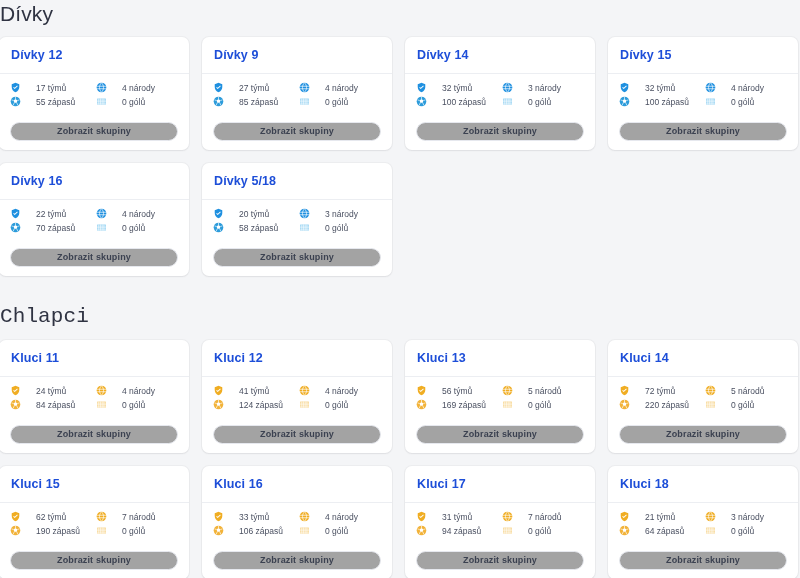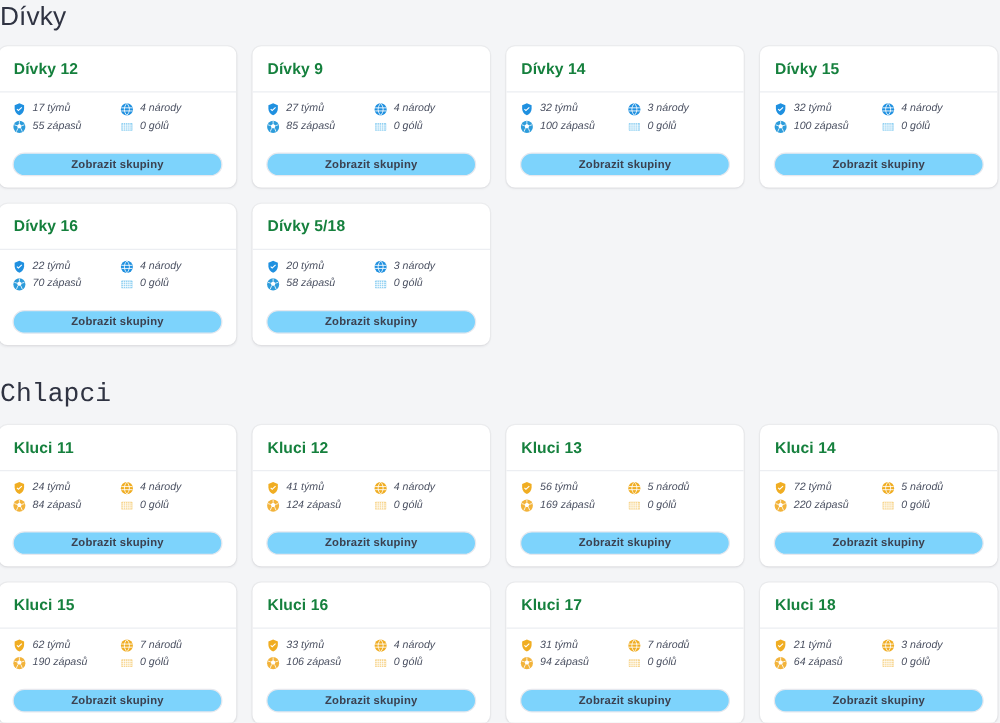--- a/index.html
+++ b/index.html
@@ -47,66 +47,65 @@
     flex-direction: column;
     height: 113px;
   }
   .card-head {
     padding: 12px 12px 11px 12px;
     border-bottom: 1px solid #eceef2;
   }
   .card-title {
     font-size: 12.5px;
     font-weight: bold;
-    color: #15803d;
+    color: #1d4ed8;
     letter-spacing: .1px;
     line-height: 1;
   }
   .card-body {
     padding: 8px 11px 0 11px;
     flex: 1;
     display: flex;
     flex-direction: column;
   }
   .stats {
     display: grid;
     grid-template-columns: 1fr 1fr;
     row-gap: 3px;
     column-gap: 4px;
   }
   .stat {
     display: flex;
-    align-items: flex-start;
-    gap: 5px;
+    align-items: flex-end;
+    gap: 15px;
     font-size: 8.5px;
     color: #4a5061;
     line-height: 1;
     white-space: nowrap;
-    font-style: italic;
   }
   .stat .ico {
     width: 11px;
     height: 11px;
     flex: 0 0 11px;
     display: inline-flex;
     align-items: center;
     justify-content: center;
   }
   .stat .ico svg { width: 11px; height: 11px; display: block; }
 
   .btn {
     margin: auto 0 9px 0;
     display: block;
     width: 100%;
     height: 19px;
     line-height: 17px;
     text-align: center;
     border: 1px solid #e6e8ee;
     border-radius: 999px;
-    background: #7dd3fc;
+    background: #a3a3a3;
     font-size: 9px;
     font-weight: bold;
     color: #3b4150;
     font-family: "Liberation Sans", sans-serif;
     cursor: pointer;
     letter-spacing: .15px;
   }
 
   .girls .ico-fill { fill: #1f90e0; }
   .girls .ico-fill-2 { fill: #2d9cdb; }

